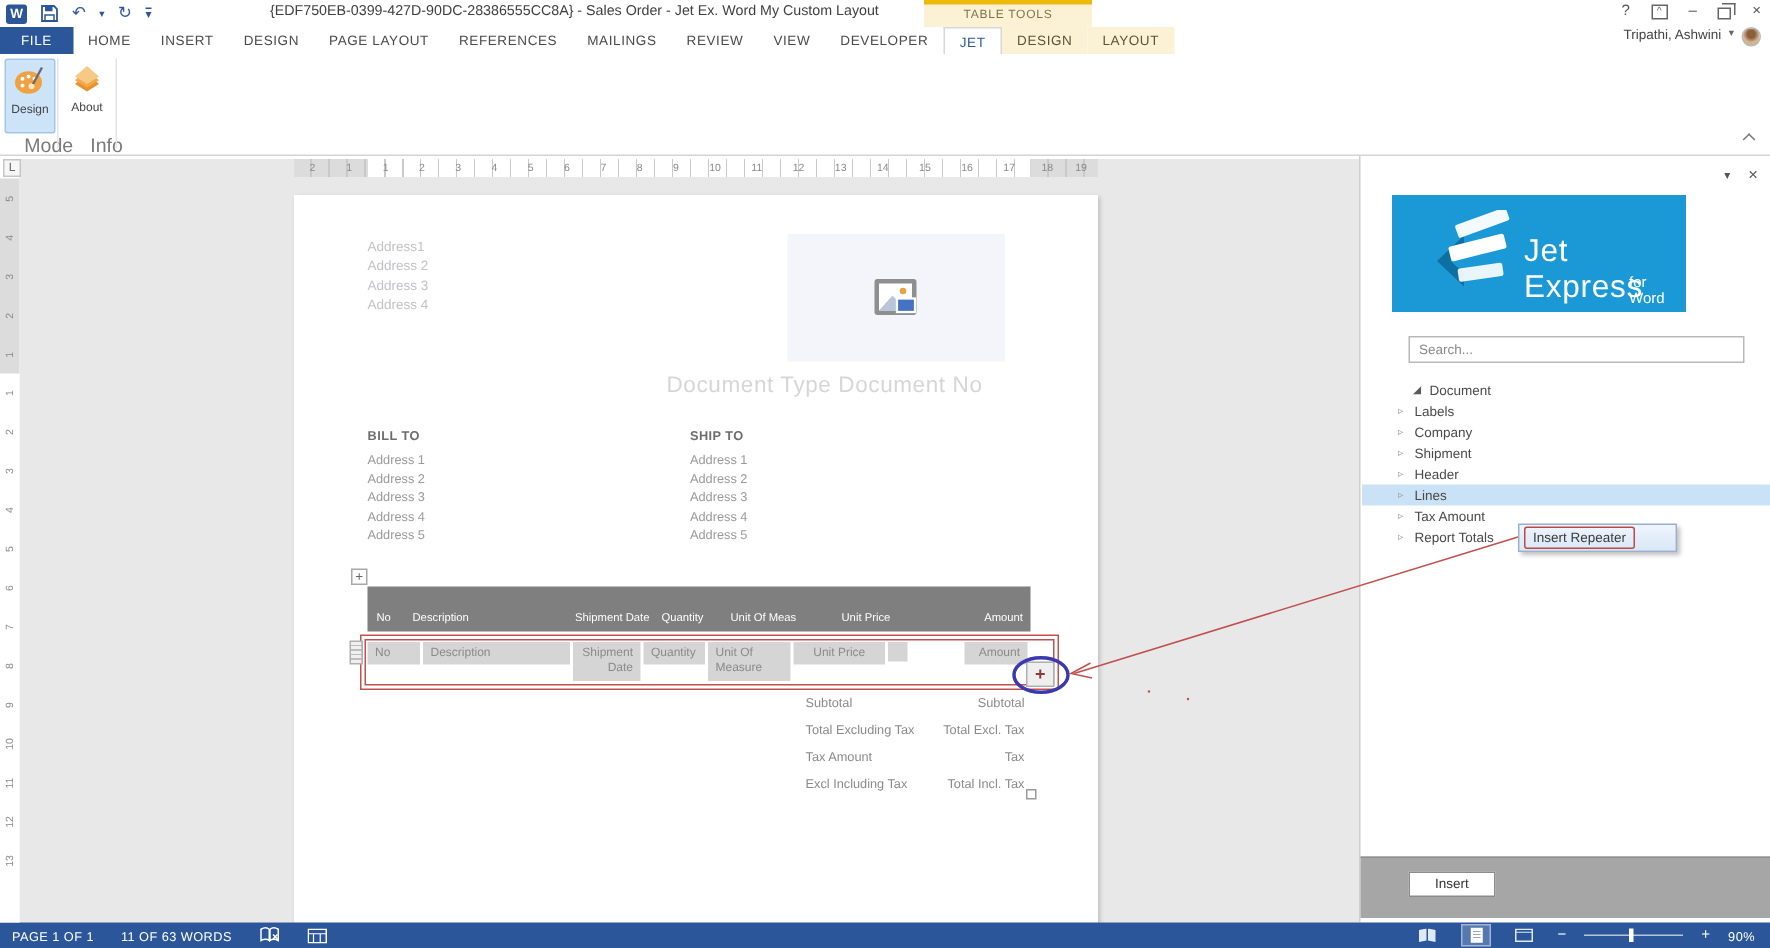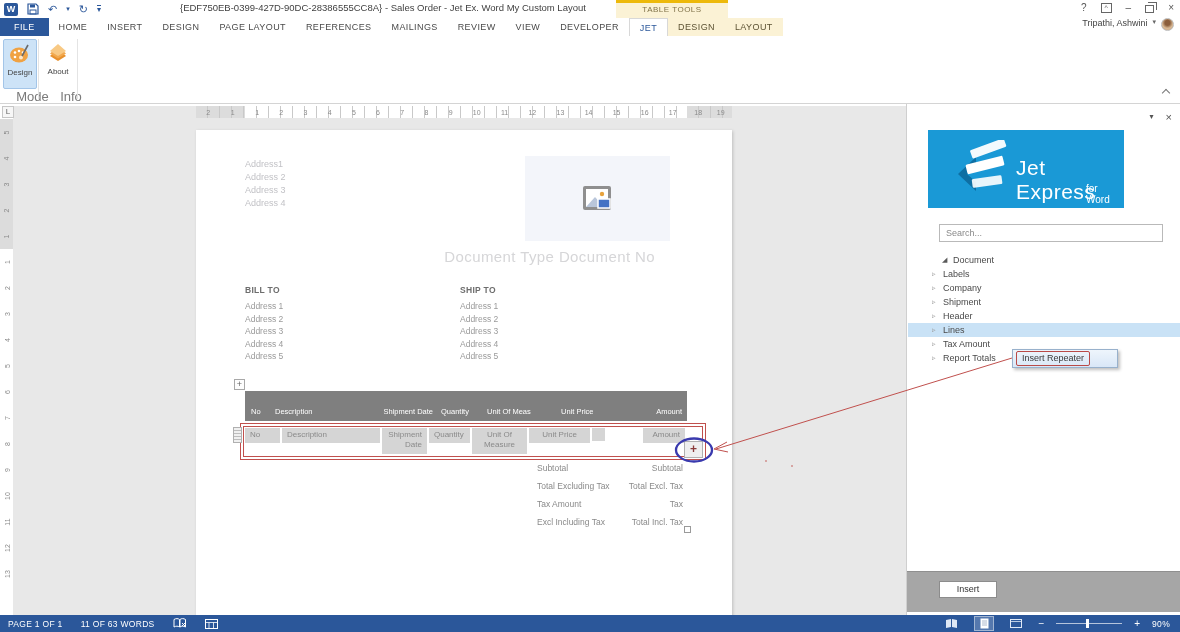--- a/index.html
+++ b/index.html
@@ -84,21 +84,21 @@
   .thead div:nth-of-type(7){ width:60px; text-align:right; padding-right:5px; }
 
   .anno-outer { position:absolute; left:44px; top:293px; width:466px; height:37px; border:1px solid #c0504d; z-index:4; }
   .anno-inner { position:absolute; left:47px; top:296px; width:460px; height:31px; border:1px solid #c0504d; z-index:4; }
   .frow { position:absolute; left:49px; top:298px; width:442px; display:flex; align-items:flex-start; font-size:8px; color:#8a8a8a; z-index:5; }
   .frow > div { padding-right:2px; }
   .frow div:nth-of-type(1){ width:37px; }
   .frow div:nth-of-type(2){ width:100px; }
   .frow div:nth-of-type(3){ width:47px; text-align:right; }
   .frow div:nth-of-type(4){ width:43px; }
-  .frow div:nth-of-type(5){ width:57px; text-align:center; }
+  .frow div:nth-of-type(5){ width:57px; text-align:left; }
   .frow div:nth-of-type(6){ width:63px; text-align:center; }
   .frow div:nth-of-type(7){ width:15px; }
   .frow div:nth-of-type(8){ width:80px; text-align:right; }
   .chip { display:inline-block; width:100%; background:#d5d5d5; padding:2px 5px 3px; line-height:1.3; min-height:13px; }
   .frow div:nth-of-type(8) .chip { width:auto; min-width:42px; }
   .row-drag { position:absolute; left:37px; top:297px; width:9px; height:16px; border:1px solid #b0b0b0; background:repeating-linear-gradient(#f0f0f0 0 2px, #bdbdbd 2px 3px); z-index:5; }
   .plus-btn { position:absolute; left:488px; top:311px; width:19px; height:17px; background:#efefef; border:1px solid #b0b0b0; color:#8b3a3a; font-size:12px; font-weight:bold; text-align:center; line-height:14px; z-index:6; }
 
   .totals { position:absolute; left:341px; top:329px; width:146px; font-size:8.5px; color:#8a8a8a; }
   .totals-row { display:flex; justify-content:space-between; height:18px; align-items:center; }

